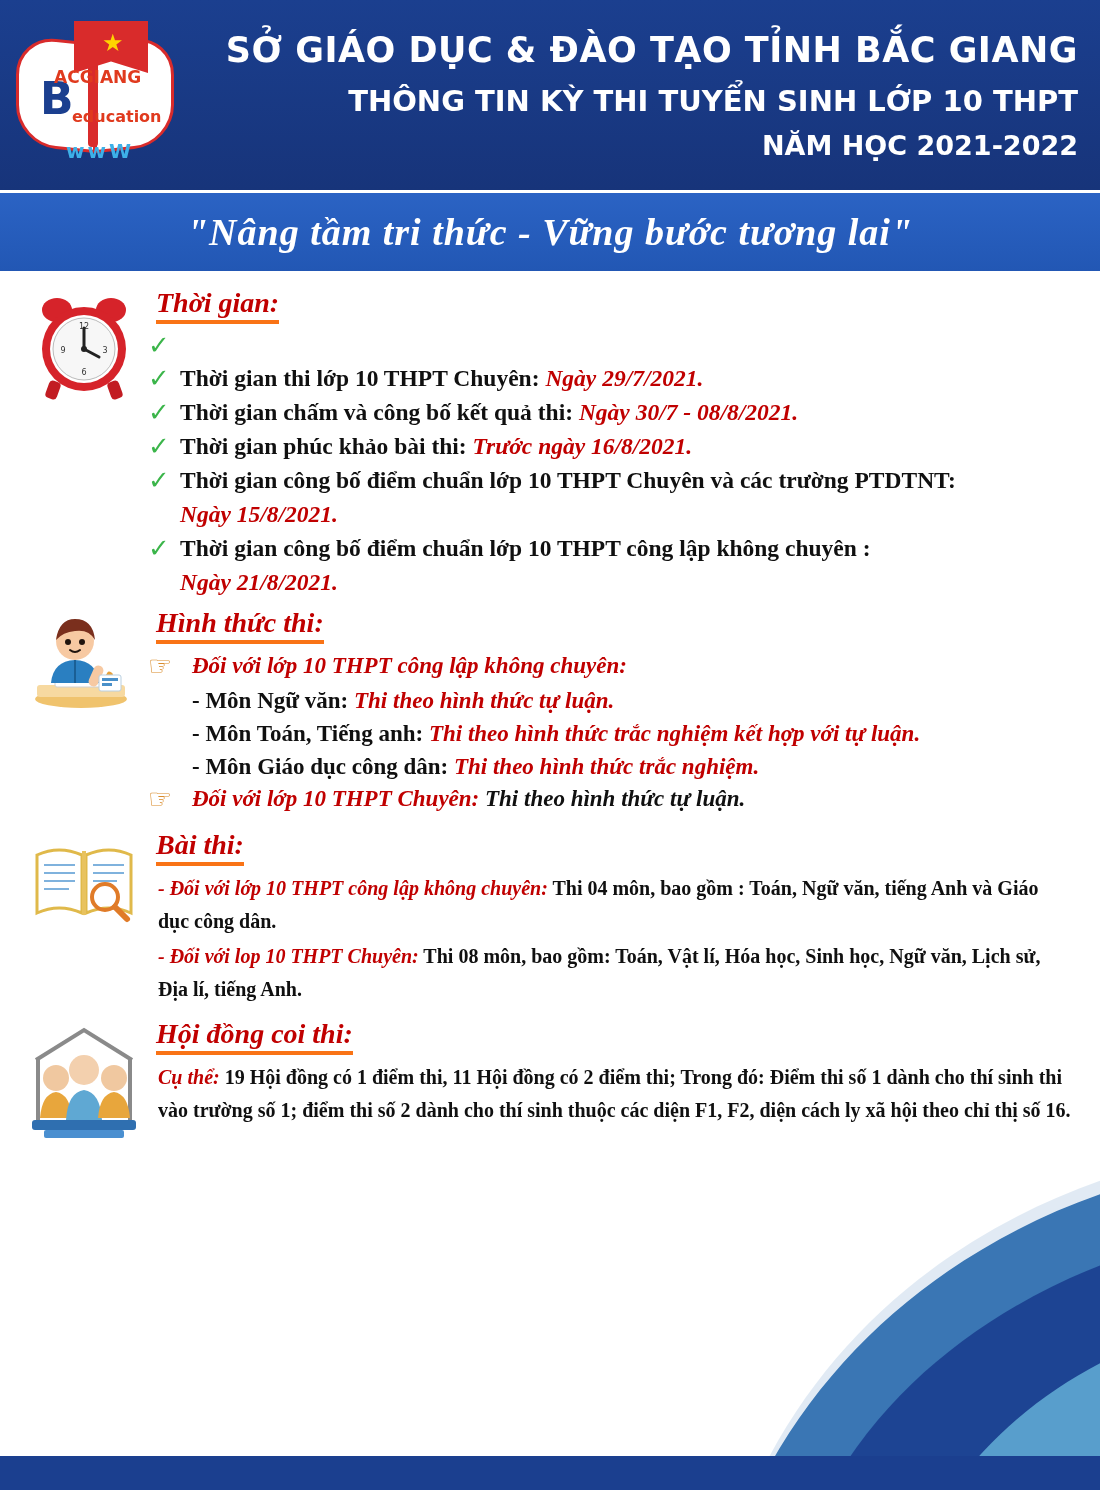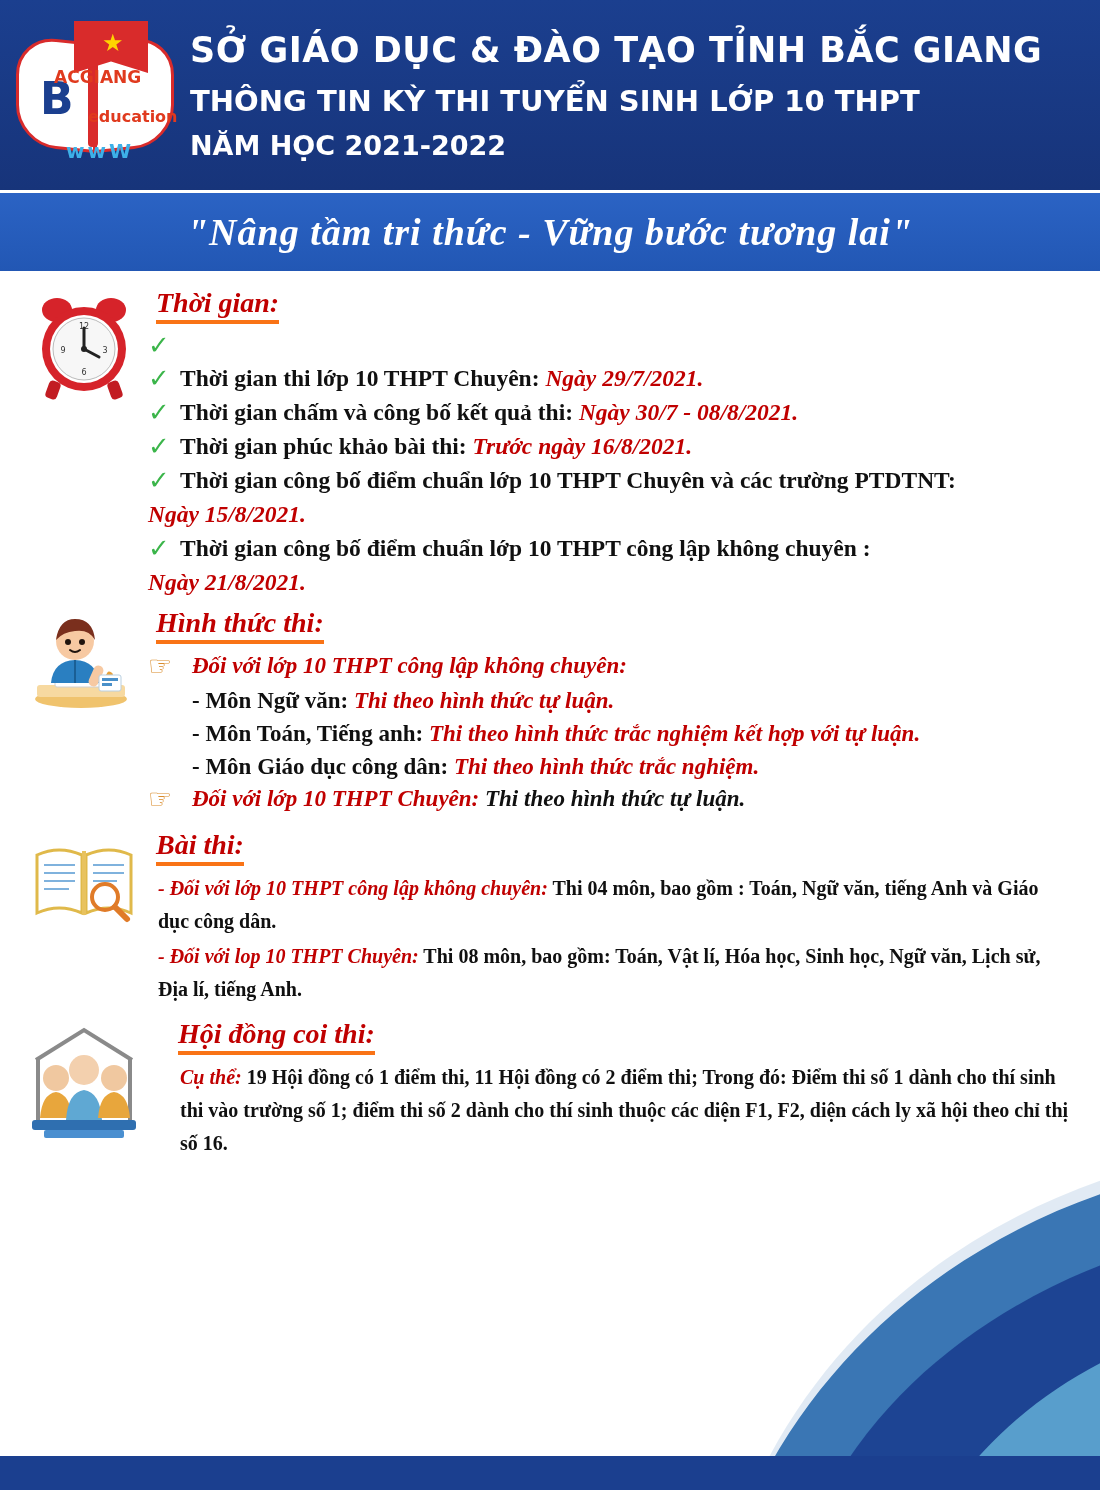--- a/index.html
+++ b/index.html
@@ -82,39 +82,39 @@
     position: absolute;
     left: 40px; top: 46px;
     font-family: "DejaVu Sans", sans-serif;
     font-weight: bold;
     font-size: 17px;
     color: #e03a1e;
     letter-spacing: 0px;
   }
   .logo-text-edu {
     position: absolute;
-    left: 74px; top: 86px;
+    left: 58px; top: 86px;
     font-family: "DejaVu Sans", sans-serif;
     font-weight: bold;
     font-size: 16px;
     color: #e03a1e;
   }
   .logo-www {
     position: absolute;
     left: 52px; top: 118px;
     font-family: "DejaVu Sans", sans-serif;
     font-weight: bold;
     font-size: 20px;
     color: #3db0e8;
     letter-spacing: 3px;
   }
   .header-titles {
     flex: 1;
-    text-align: left;
-    padding-right: 48px;
+    text-align: right;
+    padding-right: 22px;
   }
   .h-line1 {
     font-family: "DejaVu Sans", sans-serif;
     font-weight: bold;
     color: #ffffff;
     font-size: 35px;
     letter-spacing: 0.5px;
     margin-bottom: 14px;
     white-space: nowrap;
   }
@@ -211,20 +211,21 @@
     color: #c00000;
     font-style: italic;
     font-weight: bold;
   }
   .cont-line {
     font-size: 23.5px;
     line-height: 31px;
     color: #c00000;
     font-style: italic;
     font-weight: bold;
+    margin-left: 32px;
     margin-bottom: 3px;
   }
 
   
   .hand-row {
     display: flex;
     align-items: flex-start;
     margin-bottom: 2px;
   }
   .hand-icon {
@@ -432,21 +433,21 @@
         <line x1="86" y1="72" x2="98" y2="84" stroke="#e07b28" stroke-width="6" stroke-linecap="round"></line>
       </svg>
     </div>
     <div class="sec-body">
       <div class="sec-title">Bài thi:</div>
       <div class="para"><span class="lead">- Đối với lớp 10 THPT công lập không chuyên:</span><span> Thi 04 môn, bao gồm : Toán, Ngữ văn, tiếng Anh và Giáo dục công dân.</span></div>
       <div class="para"><span class="lead">- Đối với lop 10 THPT Chuyên:</span><span> Thi 08 môn, bao gồm: Toán, Vật lí, Hóa học, Sinh học, Ngữ văn, Lịch sử, Địa lí, tiếng Anh.</span></div>
     </div>
   </div>
 
-  <div class="section" style="margin-top:10px;gap:22px;">
+  <div class="section" style="margin-top:10px;">
     <div class="icon-col">
       <svg class="ico" width="116" height="120" viewBox="0 0 116 120">
         <path d="M10 36 L58 6 L106 36" fill="none" stroke="#8a8a8a" stroke-width="4"></path>
         <line x1="12" y1="36" x2="12" y2="100" stroke="#8a8a8a" stroke-width="4"></line>
         <line x1="104" y1="36" x2="104" y2="100" stroke="#8a8a8a" stroke-width="4"></line>
         <circle cx="30" cy="54" r="13" fill="#f0c8a0"></circle>
         <path d="M14 94 Q16 70 30 68 Q44 70 46 94 Z" fill="#e8a63c"></path>
         <circle cx="58" cy="46" r="15" fill="#f3d0ae"></circle>
         <path d="M40 96 Q42 68 58 66 Q74 68 76 96 Z" fill="#5fa8d3"></path>
         <circle cx="88" cy="54" r="13" fill="#f0c8a0"></circle>

